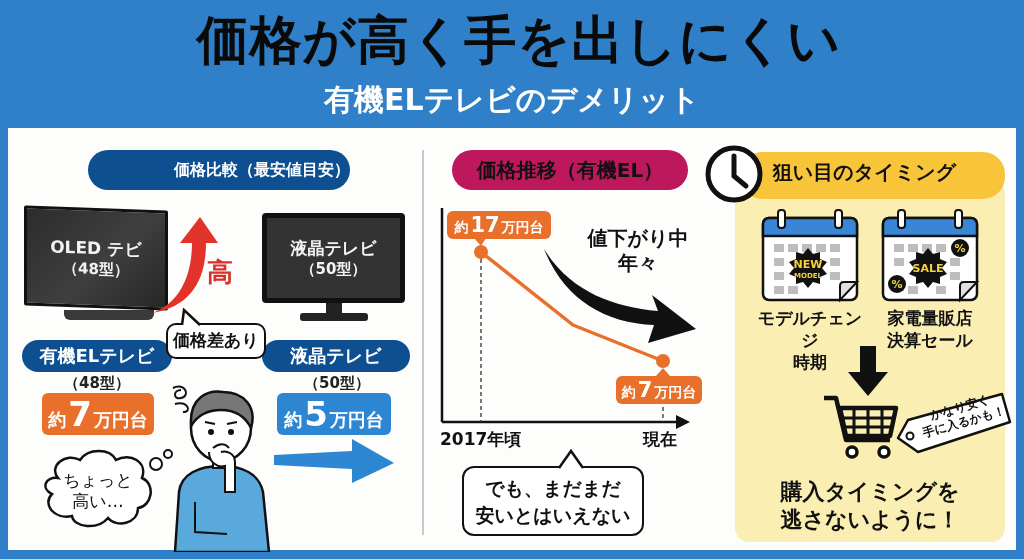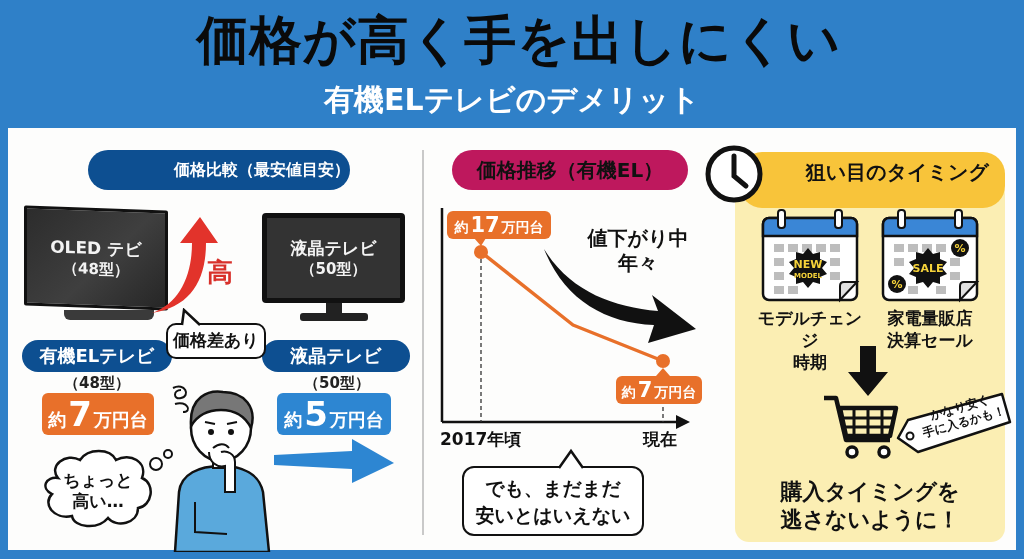--- a/index.html
+++ b/index.html
@@ -107,21 +107,21 @@
   <span class="small">約</span>
   <span class="big">5</span>
   <span class="small">万円台</span>
 </div>
 
 <svg class="abs" style="left:38px; top:448px;" width="135" height="85" viewBox="0 0 135 85">
   <path d="M20,30 C10,18 28,4 42,12 C50,0 72,0 78,12 C92,4 110,14 104,30 C118,36 114,58 100,60 C100,76 78,80 70,70 C60,82 36,80 34,68 C16,72 4,56 14,46 C2,40 8,28 20,30 Z" fill="#fff" stroke="#111" stroke-width="2.5"></path>
   <circle cx="118" cy="16" r="6" fill="#fff" stroke="#111" stroke-width="2"></circle>
   <circle cx="130" cy="6" r="4" fill="#fff" stroke="#111" stroke-width="2"></circle>
 </svg>
-<div class="abs" style="left:48px; top:470px; width:100px; text-align:center; font-size:17px; font-weight:bold; line-height:21px;">
+<div class="abs" style="left:48px; top:470px; width:100px; text-align:center; font-size:17px; font-weight:normal; line-height:21px;">
   <div>ちょっと</div>
   <div>高い…</div>
 </div>
 
 <svg class="abs" style="left:165px; top:382px;" width="115" height="170" viewBox="0 0 115 170">
 
   <path d="M8,6 C20,0 26,14 16,16 C8,18 8,8 16,8 M10,22 C22,18 28,30 18,30" fill="none" stroke="#111" stroke-width="2"></path>
 
   <path d="M10,170 L14,110 C16,92 34,84 56,84 C78,84 94,92 98,110 L104,170 Z" fill="#5aa9dc" stroke="#111" stroke-width="2.5"></path>
   <path d="M30,120 L30,150 L62,152" fill="none" stroke="#111" stroke-width="2"></path>
@@ -185,21 +185,21 @@
 
 <div class="abs bubble" style="left:462px; top:466px; width:182px; height:70px; font-size:19px; line-height:27px; padding-top:7px; border-radius:12px;">
   <div>でも、まだまだ</div>
   <div>安いとはいえない</div>
 </div>
 <svg class="abs" style="left:557px; top:448px; z-index:3;" width="30" height="21" viewBox="0 0 30 21">
   <path d="M2,20 L14,3 L26,20" fill="#fff" stroke="#111" stroke-width="2.5"></path>
 </svg>
 
 <div class="abs yellow-area" style="left:735px; top:180px; width:270px; height:362px;"></div>
-<div class="abs pill pill-yellow" style="left:740px; top:152px; width:265px; height:56px; line-height:40px; font-size:20px; text-align:right; padding-right:16px;">狙い目のタイミング</div>
+<div class="abs pill pill-yellow" style="left:740px; top:152px; width:265px; height:47px; line-height:40px; font-size:20px; padding-right:16px;">狙い目のタイミング</div>
 
 <svg class="abs" style="left:704px; top:144px;" width="60" height="60" viewBox="0 0 60 60">
   <circle cx="30" cy="30" r="26" fill="#fff" stroke="#111" stroke-width="5"></circle>
   <path d="M30,12 L30,32 L42,42" fill="none" stroke="#111" stroke-width="5" stroke-linecap="round"></path>
 </svg>
 
 <svg class="abs" style="left:760px; top:208px;" width="100" height="96" viewBox="0 0 100 96">
   <rect x="3" y="10" width="94" height="82" rx="6" fill="#fff" stroke="#111" stroke-width="2.5"></rect>
   <path d="M3,16 a6,6 0 0 1 6,-6 h82 a6,6 0 0 1 6,6 v12 h-94 Z" fill="#3a86d6" stroke="#111" stroke-width="2.5"></path>
   <rect x="18" y="2" width="7" height="18" rx="3" fill="#fff" stroke="#111" stroke-width="2"></rect>

